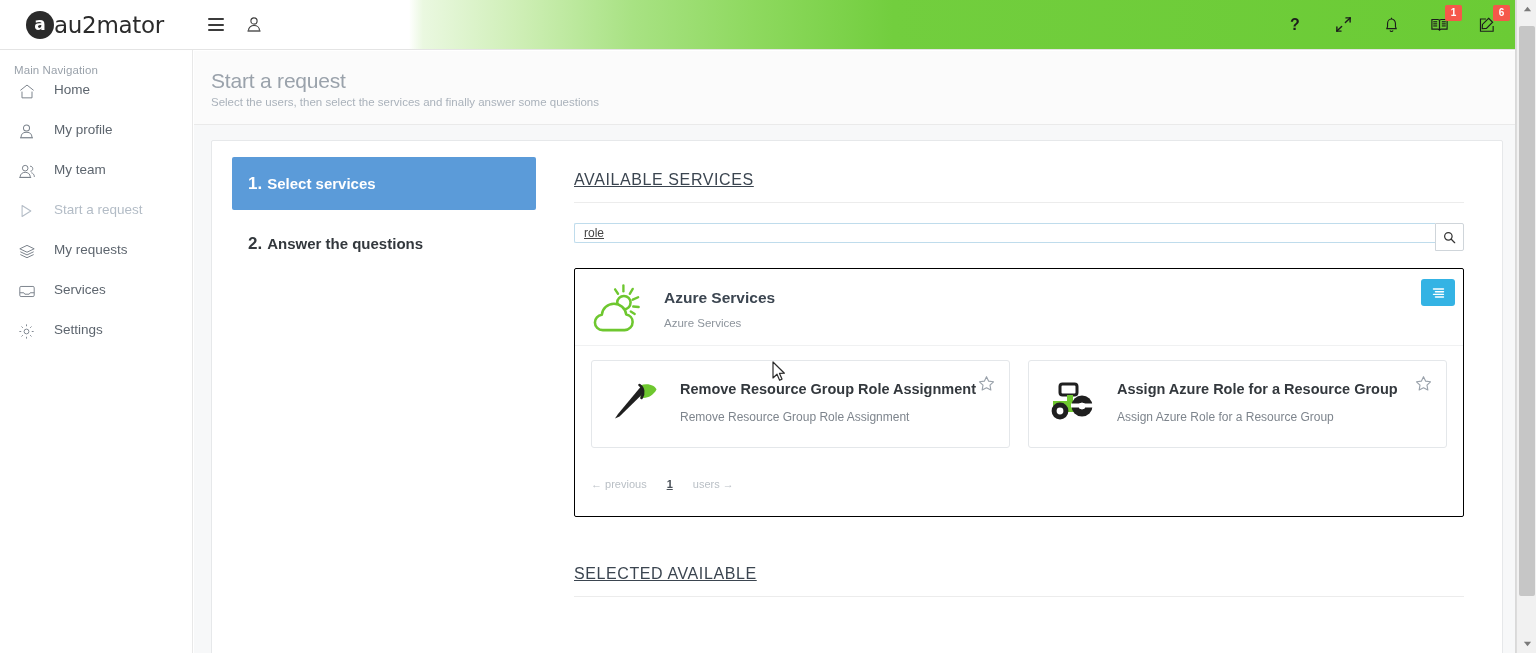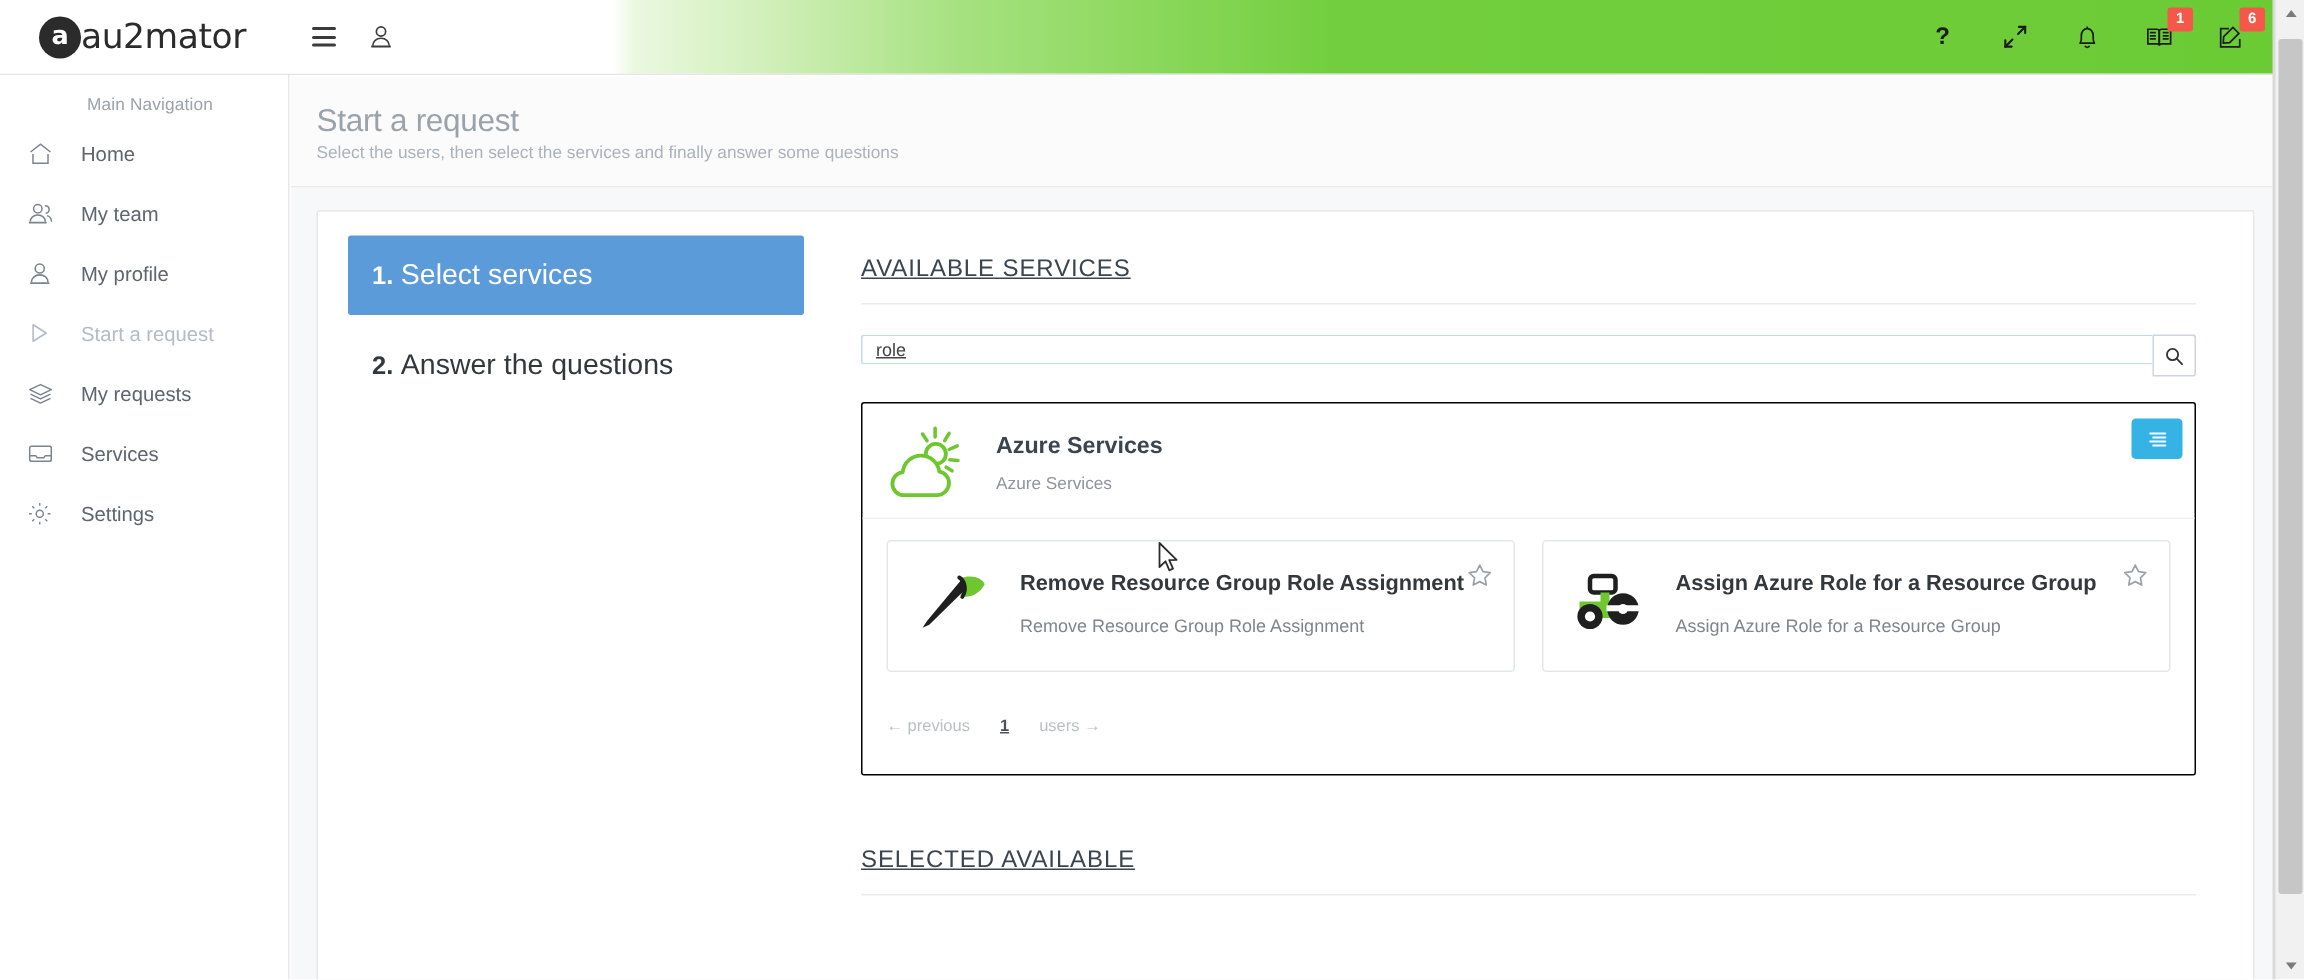--- a/index.html
+++ b/index.html
@@ -88,24 +88,23 @@
   
   #sidebar {
     position: absolute; left: 0; top: 50px;
     width: 193px; height: 603px;
     background: #ffffff;
     border-right: 1px solid #e8e8e8;
   }
   #sidebar .nav-head {
     font-size: 11.5px; color: #9aa2ab; letter-spacing: 0.1px;
     padding: 14px 0 6px 14px;
-    margin-left: 44px;
   }
   .nav-item {
-    display: flex; align-items: center;
+    display: flex; 
     height: 40px; padding-left: 18px;
     color: #5d656e; font-size: 13.5px; cursor: pointer;
   }
   .nav-item.active { color: #b3bcc6; }
   .nav-item .ni-ico {
     width: 22px; height: 18px; margin-right: 14px;
     display: flex; align-items: center; justify-content: flex-start;
     color: #7b838c;
   }
   .nav-item.active .ni-ico { color: #b3bcc6; }
@@ -141,21 +140,21 @@
   }
 
   
   #steps { position: absolute; left: 20px; top: 16px; width: 304px; }
   .step {
     height: 53px; display: flex; align-items: center;
     padding-left: 16px; border-radius: 2px;
   }
   .step.active { background: #5b9bd9; }
   .step .sn { font-size: 17px; font-weight: 700; margin-right: 5px; }
-  .step .sl { font-size: 19px; font-weight: 400; }
+  .step .sl { font-size: 15px; font-weight: 700; }
   .step.active .sn, .step.active .sl { color: #ffffff; }
   .step.inactive { margin-top: 7px; }
   .step.inactive .sn { color: #33383d; }
   .step.inactive .sl { color: #33383d; }
 
   
   #services-col {
     position: absolute; left: 362px; top: 30px; width: 890px;
   }
   .sec-title {
@@ -349,40 +348,40 @@
         <svg viewBox="0 0 20 19" width="18" height="17" fill="none" stroke="currentColor" stroke-width="1.1">
           <path d="M2.6 8.2L10 2.3l7.4 5.9"></path>
           <path d="M4.4 9.6v7h11.2v-7"></path>
         </svg>
       </span>
       <span>Home</span>
     </div>
 
     <div class="nav-item">
       <span class="ni-ico">
+        <svg viewBox="0 0 18 18" width="17" height="17" fill="none" stroke="currentColor" stroke-width="1.1">
+          <circle cx="9" cy="5.3" r="3.2"></circle>
+          <path d="M3.2 15c0-3.2 2.6-5.2 5.8-5.2s5.8 2 5.8 5.2"></path>
+          <line x1="2.2" y1="15.6" x2="15.8" y2="15.6" stroke-width="1.3"></line>
+        </svg>
+      </span>
+      <span>My profile</span>
+    </div>
+
+    <div class="nav-item">
+      <span class="ni-ico">
         <svg viewBox="0 0 20 18" width="18" height="17" fill="none" stroke="currentColor" stroke-width="1.1">
           <circle cx="8" cy="5.3" r="3.1"></circle>
           <path d="M2.4 15c0-3.1 2.5-5.1 5.6-5.1s5.6 2 5.6 5.1"></path>
           <line x1="1.4" y1="15.6" x2="14.6" y2="15.6" stroke-width="1.3"></line>
           <path d="M13.4 3.1c1.8 0 3 1.2 3 2.8s-1.2 2.8-2.6 2.8"></path>
           <path d="M14.8 10.4c2 .5 3.4 2.2 3.4 4.6"></path>
         </svg>
       </span>
       <span>My team</span>
-    </div>
-
-    <div class="nav-item">
-      <span class="ni-ico">
-        <svg viewBox="0 0 18 18" width="17" height="17" fill="none" stroke="currentColor" stroke-width="1.1">
-          <circle cx="9" cy="5.3" r="3.2"></circle>
-          <path d="M3.2 15c0-3.2 2.6-5.2 5.8-5.2s5.8 2 5.8 5.2"></path>
-          <line x1="2.2" y1="15.6" x2="15.8" y2="15.6" stroke-width="1.3"></line>
-        </svg>
-      </span>
-      <span>My profile</span>
     </div>
 
     <div class="nav-item active">
       <span class="ni-ico">
         <svg viewBox="0 0 18 18" width="16" height="16" fill="none" stroke="currentColor" stroke-width="1.2" stroke-linejoin="round">
           <path d="M4.6 2.8 L14.4 9 L4.6 15.2 Z"></path>
         </svg>
       </span>
       <span>Start a request</span>
     </div>

